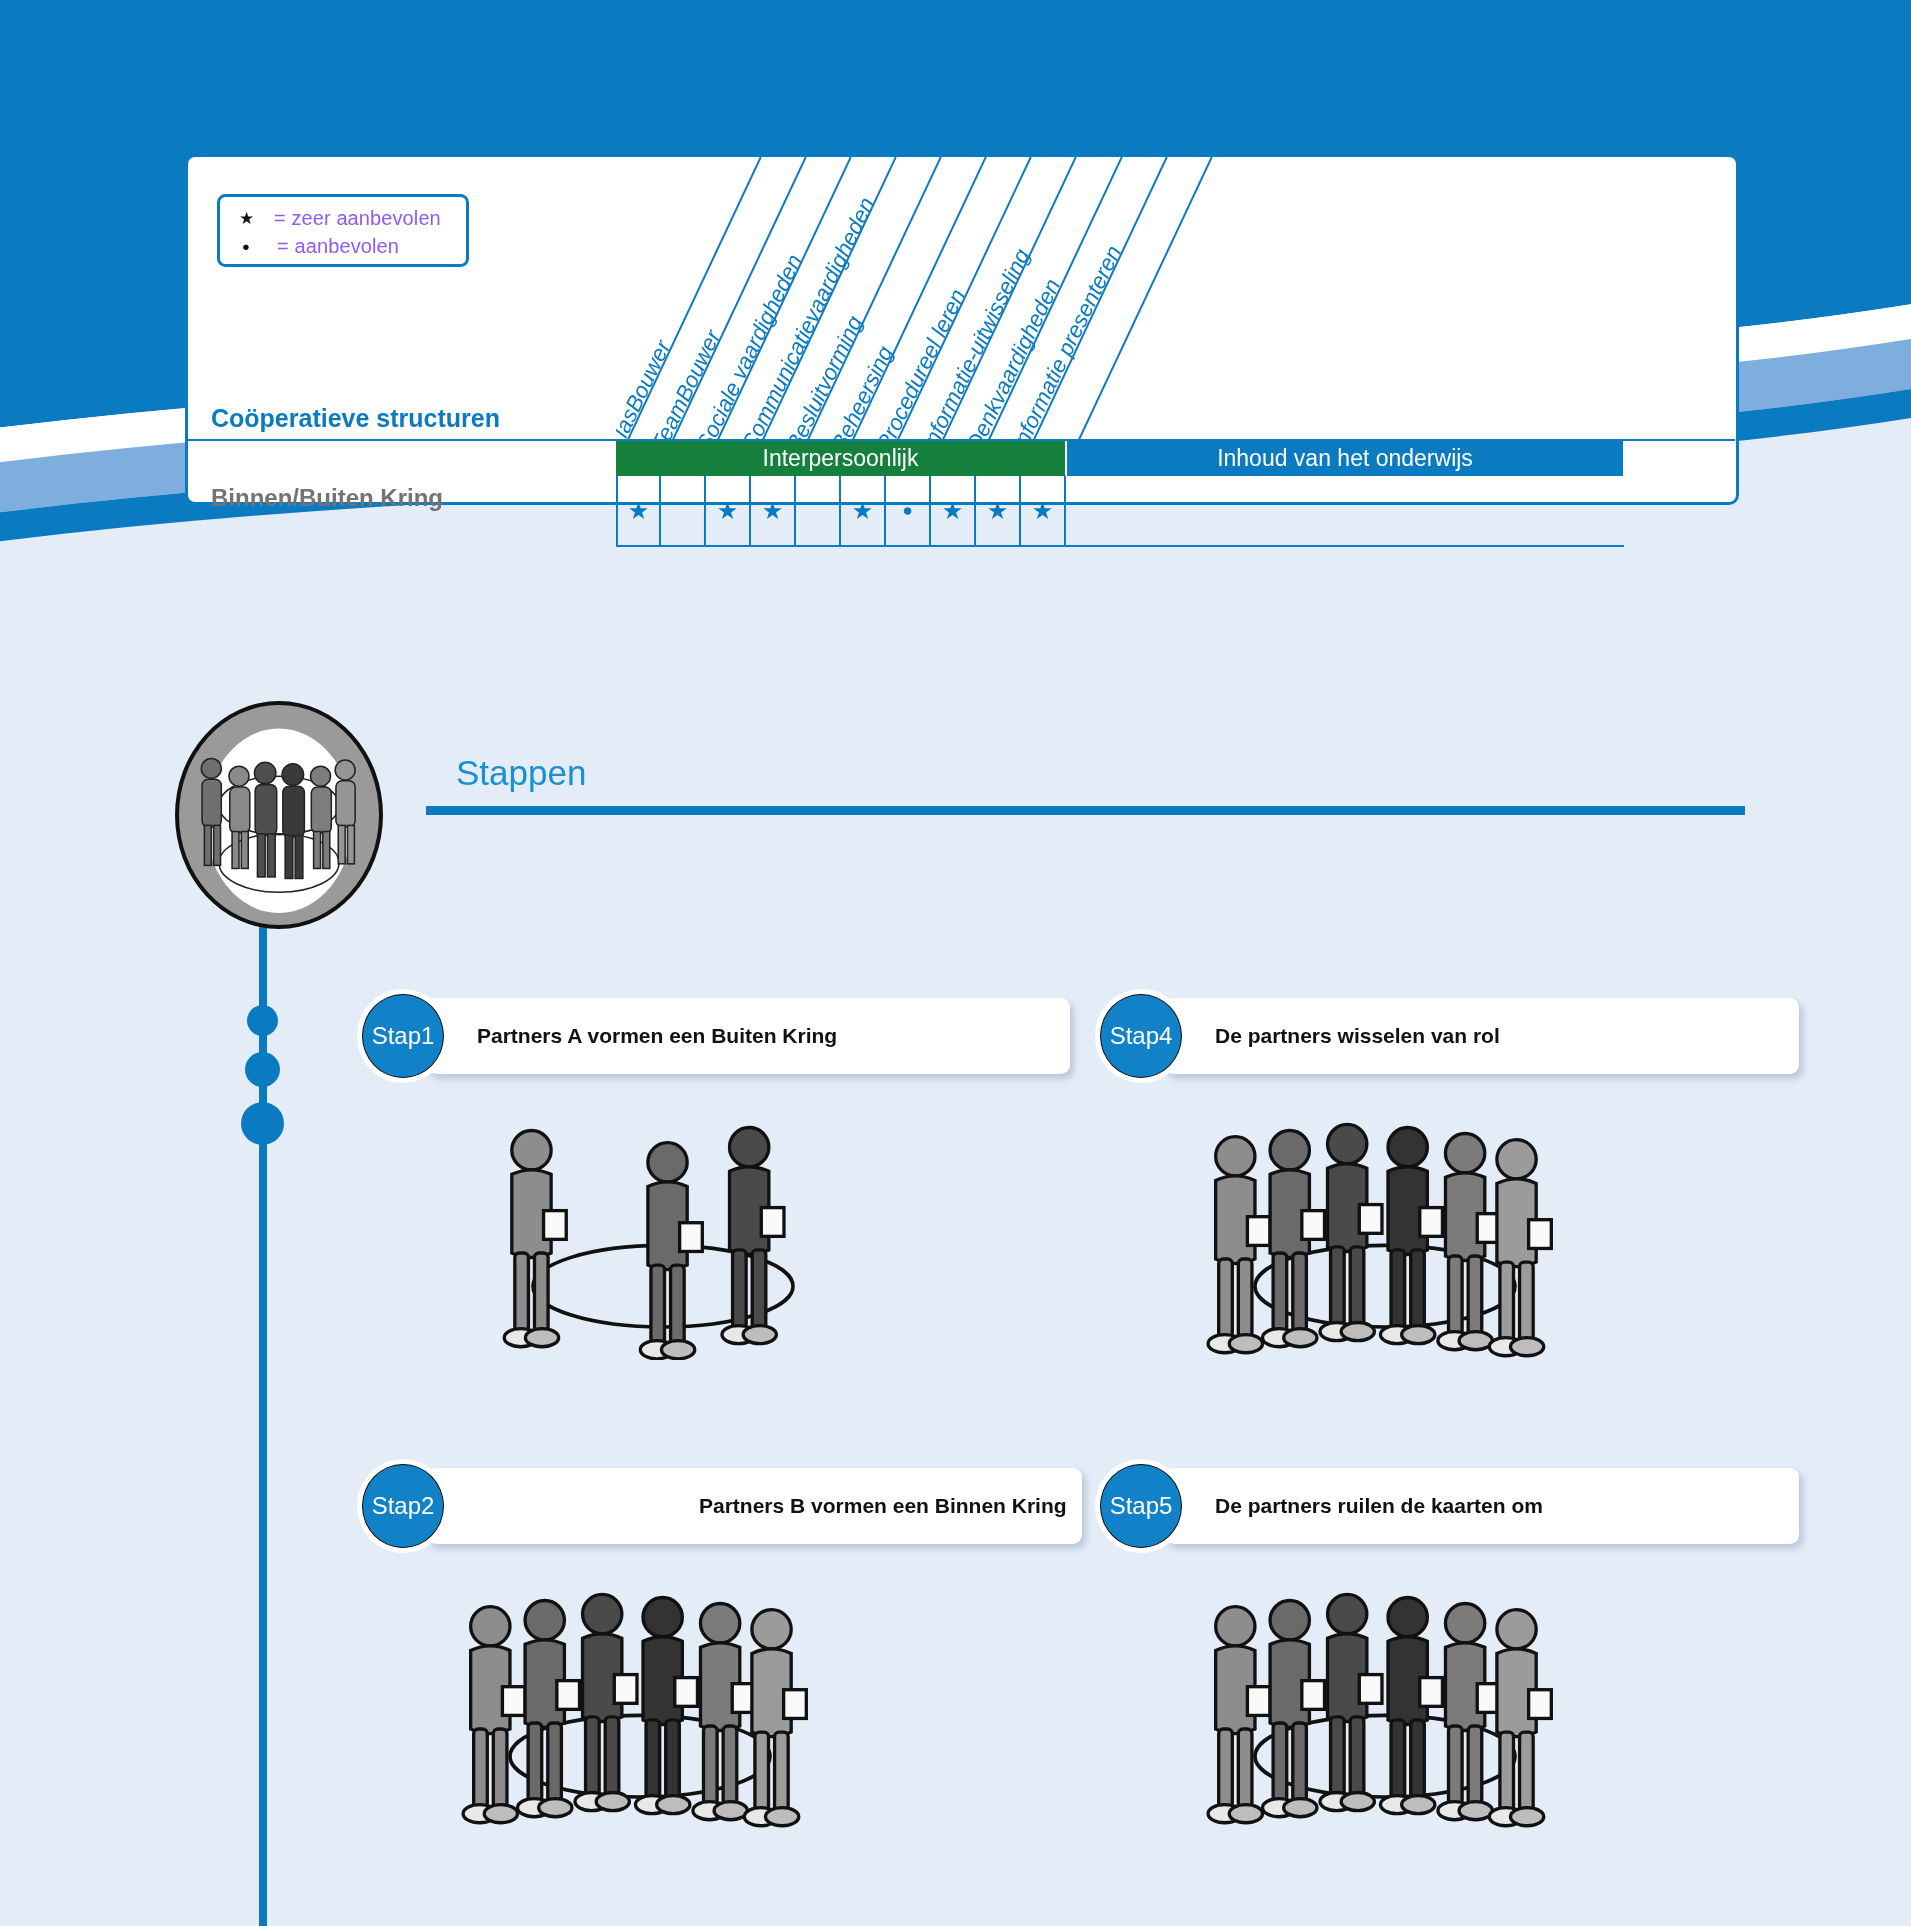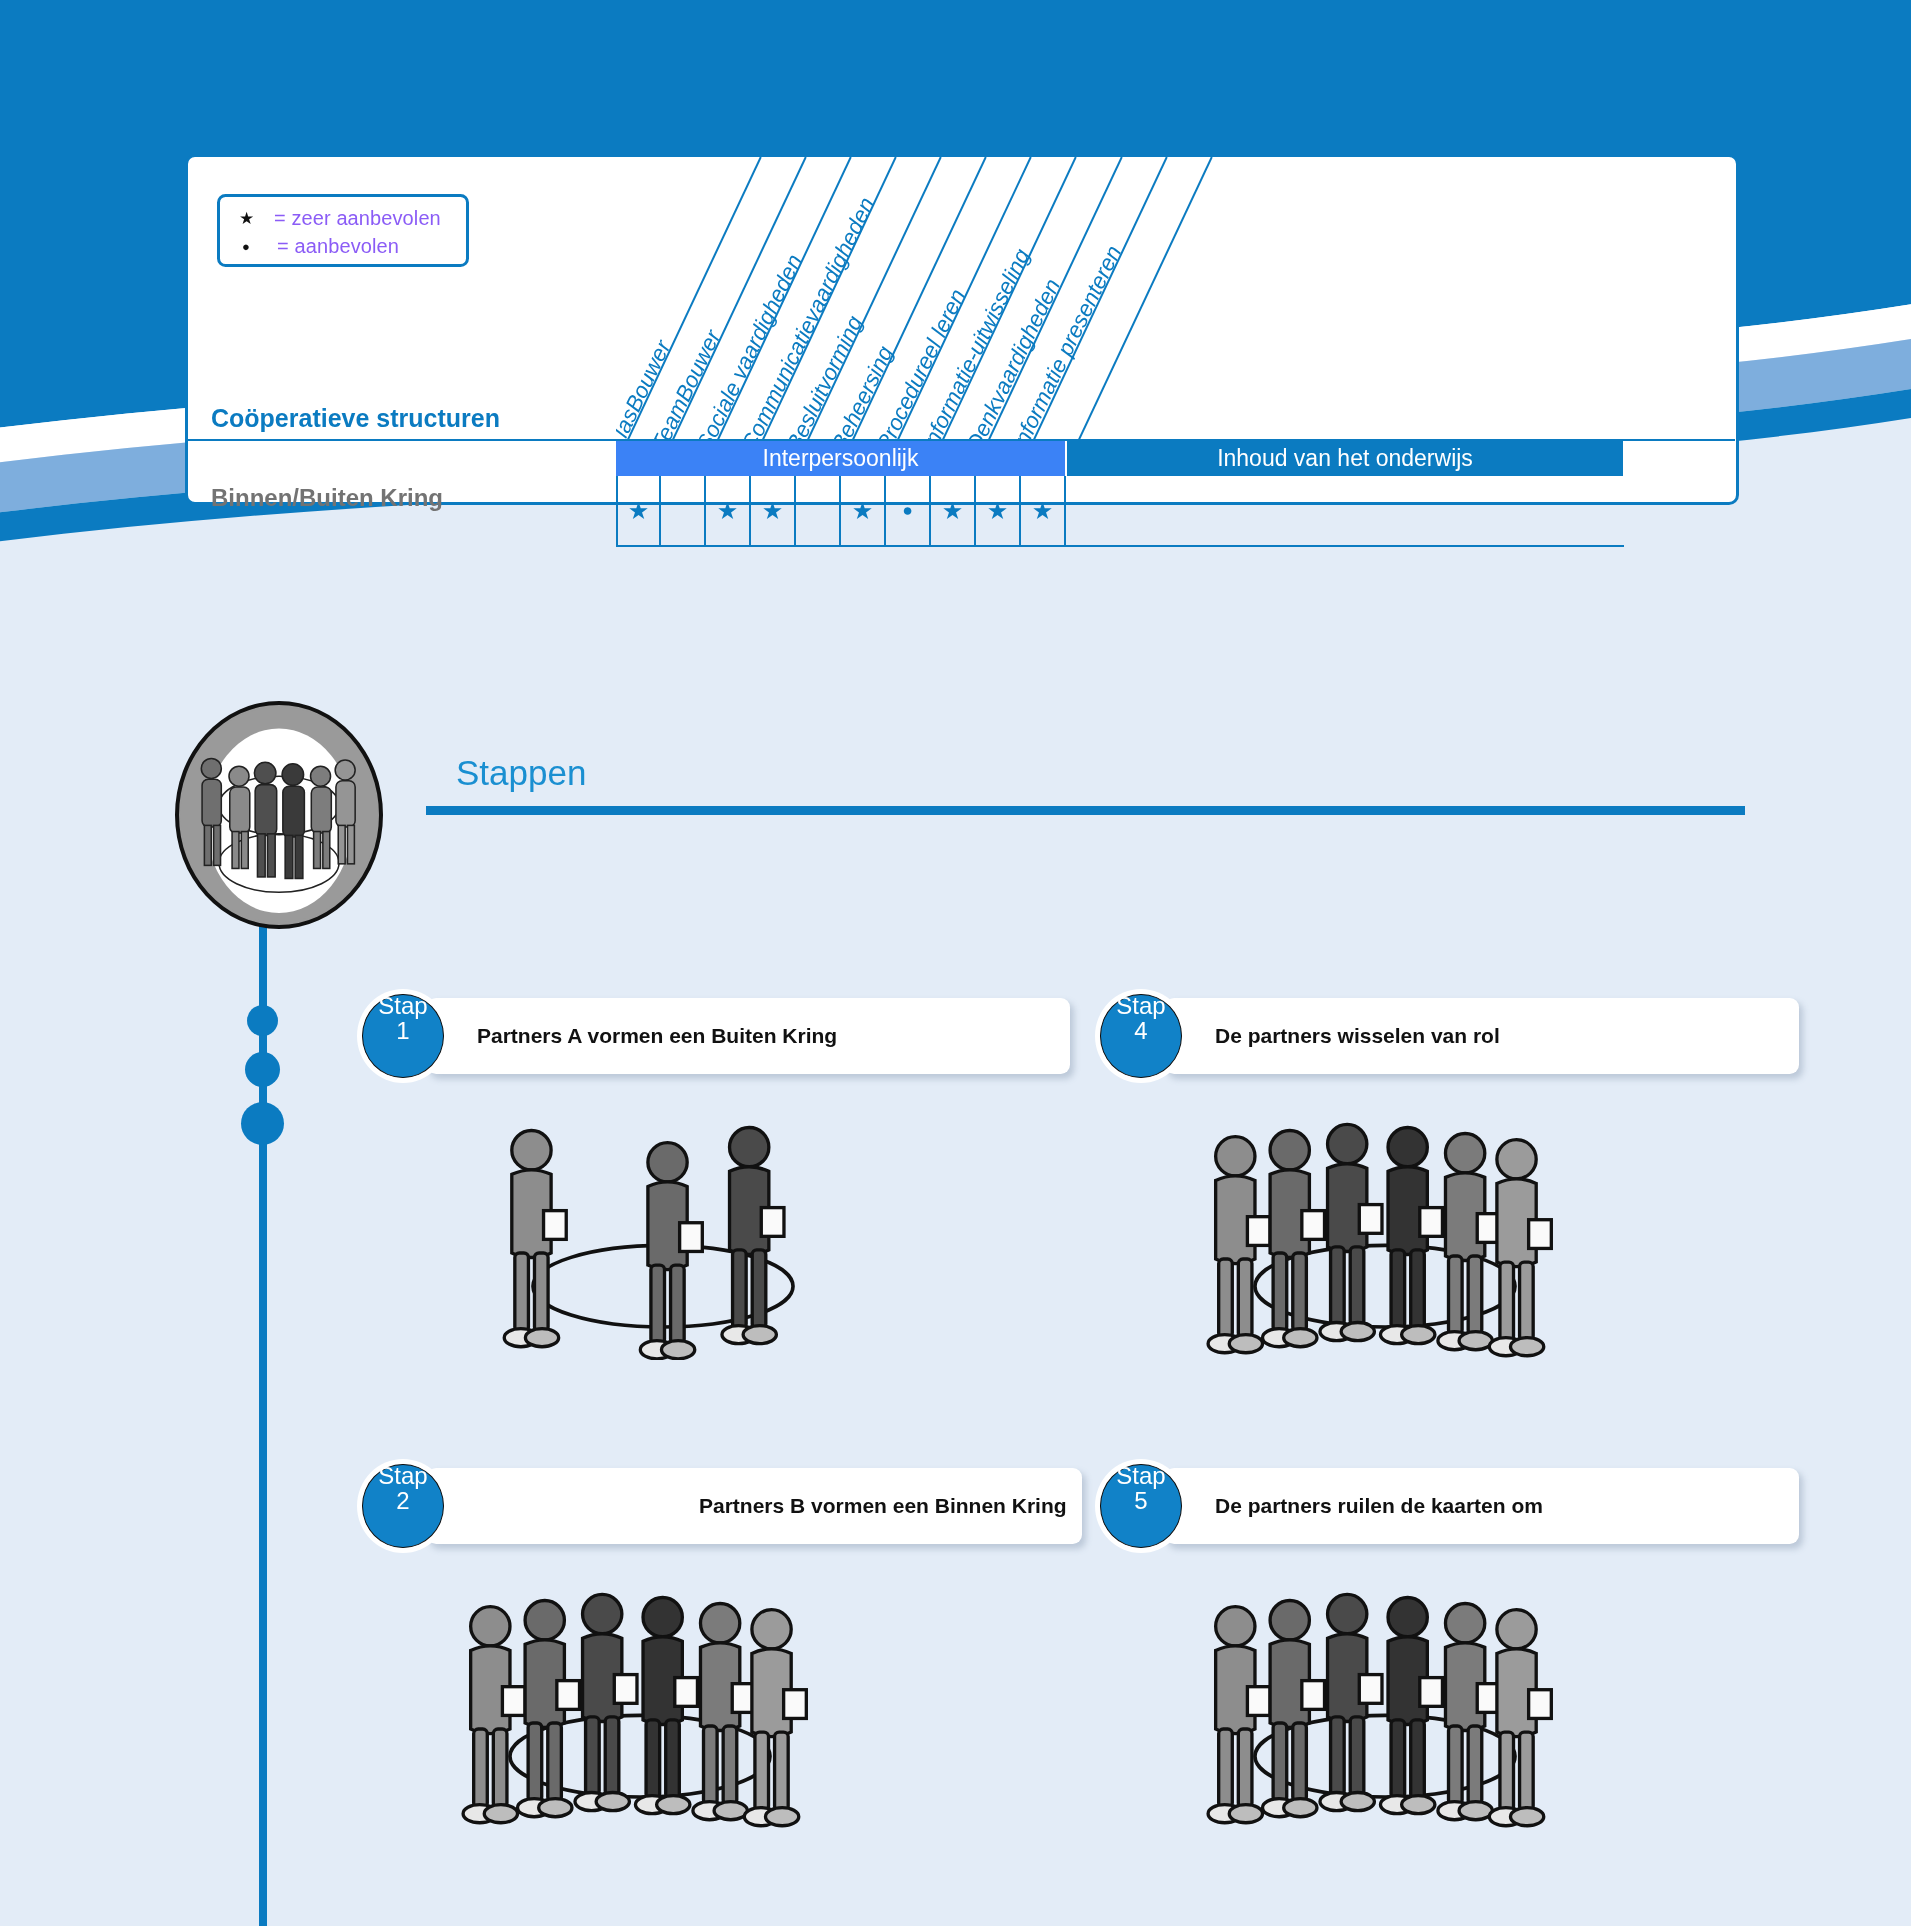--- a/index.html
+++ b/index.html
@@ -68,21 +68,21 @@
     position:absolute;left:23px;top:327px;
     font-size:24px;font-weight:bold;color:#737373;text-align:center;
   }
 
   
   .band{
     position:absolute;top:284px;height:35px;
     display:flex;align-items:center;justify-content:center;
     color:#fff;font-size:23px;
   }
-  .band.inter{left:428px;width:449px;background:#3b82f6;}
+  .band.inter{left:428px;width:449px;background:#15803d;}
   .band.inhoud{left:879px;width:556px;background:#0b7bc1;}
 
   
   .cells{
     position:absolute;left:428px;top:319px;
     height:69px;display:flex;
   }
   .cell{
     width:45px;border-right:2.3px solid #0b7bc1;
     display:flex;align-items:center;justify-content:center;
@@ -141,22 +141,22 @@
   .step-box .txt{
     font-size:21px;color:#111;font-weight:bold;line-height:1.30;
   }
   .step-badge{
     position:absolute;left:0;top:0;
     width:80px;height:82px;
     border-radius:50%;
     background:#1182c8;
     border:1.9px solid #0d0d0d;
     box-shadow:0 0 0 5px #ffffff;
-    display:flex;flex-direction:column;
-    align-items:center;
+    display:flex;
+    align-items:center;justify-content:center;
     color:#ffffff;
     z-index:3;
   }
   .step-badge .w{font-size:24px;line-height:.95;font-weight:500;}
   .step-badge .n{font-size:24px;line-height:1.05;font-weight:500;}
 
   .illus{position:absolute;z-index:5;}
 </style>
 </head>
 <body>

